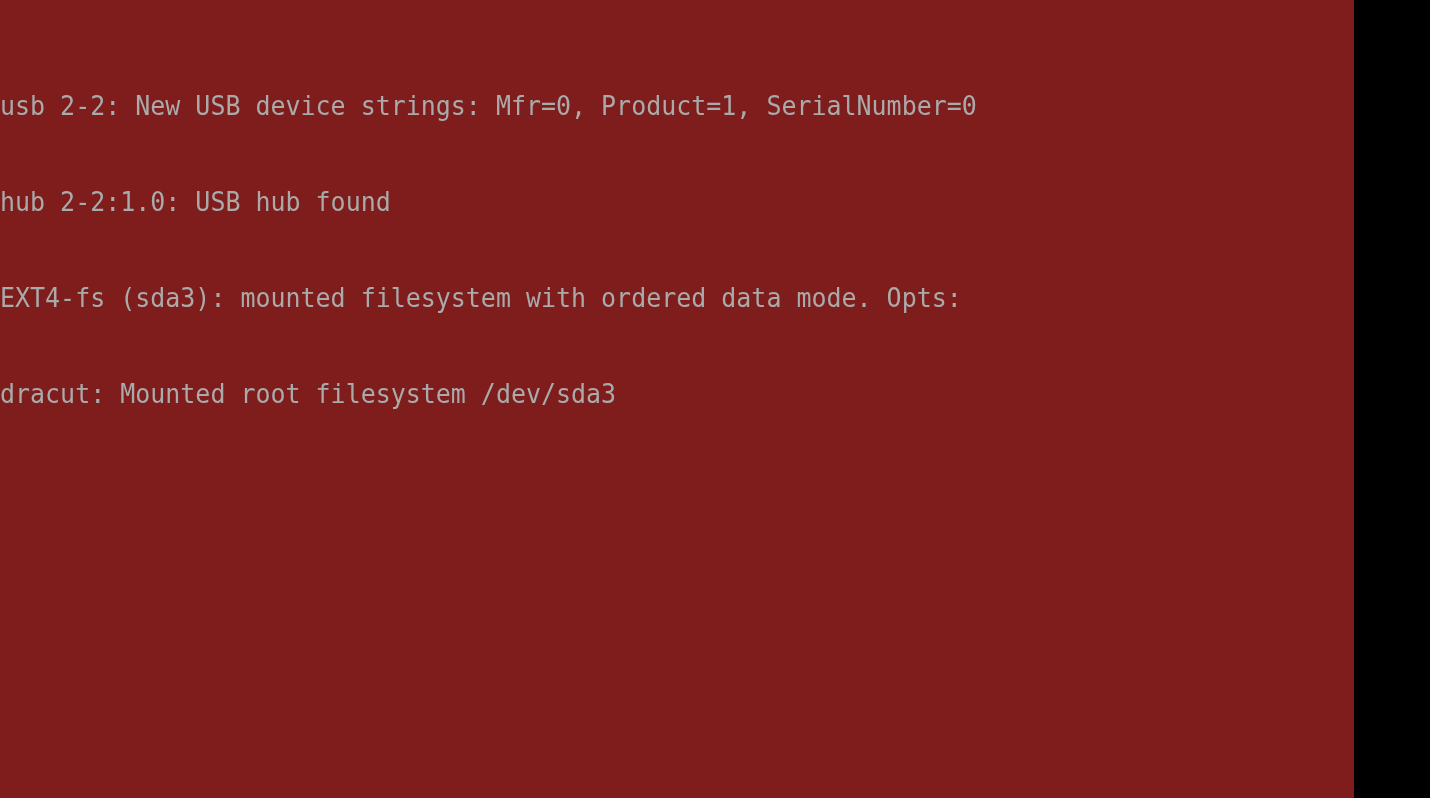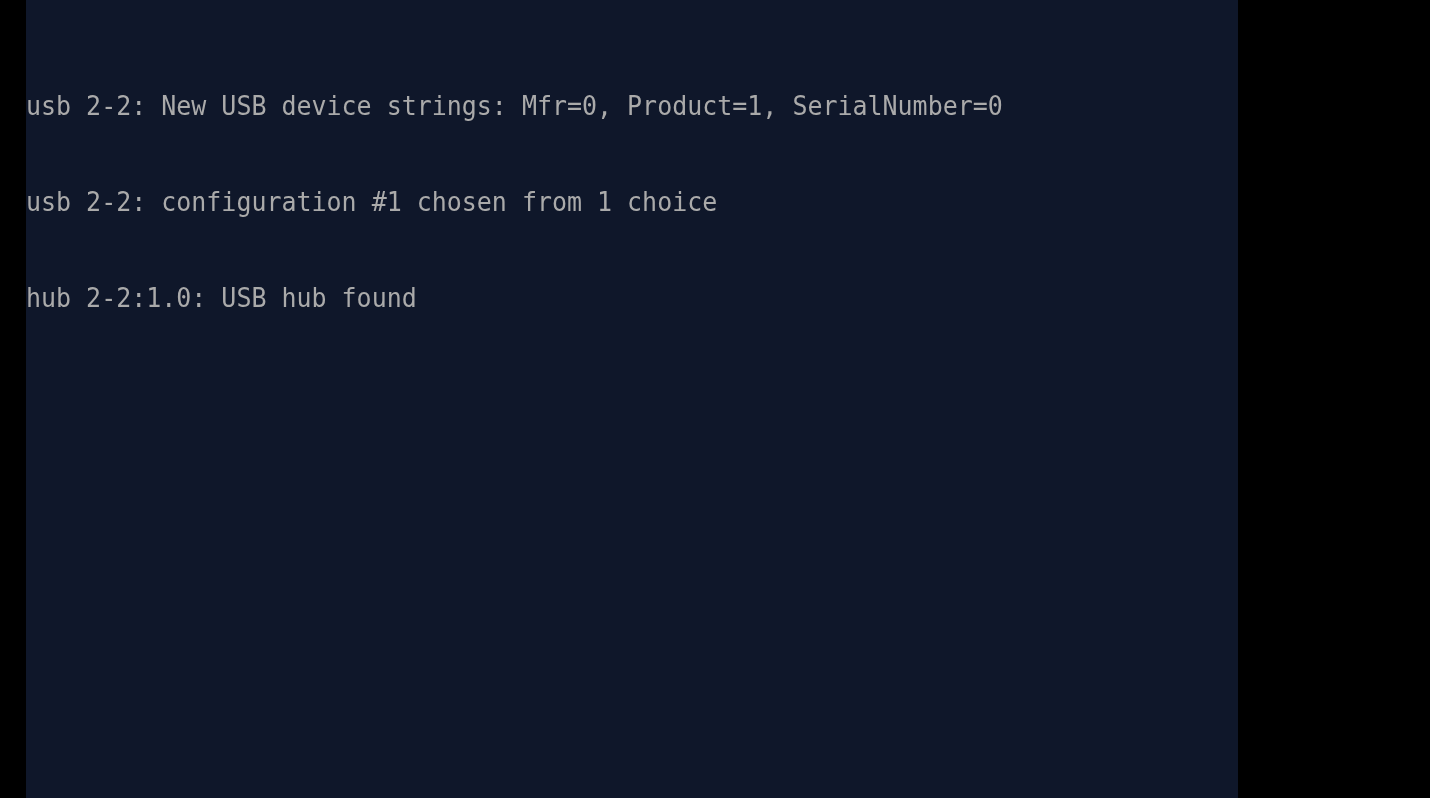--- a/index.html
+++ b/index.html
@@ -8,34 +8,33 @@
     padding: 0;
     background: #000000;
   }
   body {
     width: 1430px;
     height: 798px;
     overflow: hidden;
   }
   #console {
     position: relative;
-    width: 1212px;
+    width: 1354px;
     height: 798px;
-    background: #0f172a;
+    background: #7f1d1d;
     color: #aaaaaa;
     font-family: "DejaVu Sans Mono", "Liberation Mono", monospace;
     font-size: 26px;
     line-height: 32px;
     letter-spacing: 0px;
     white-space: pre;
     overflow: hidden;
     
     padding-top: 0px;
     box-sizing: border-box;
-    margin-left: 26px;
   }
   #console .row {
     height: 32px;
     line-height: 32px;
     font-size: 26px;
     white-space: pre;
     margin: 0;
     padding: 0;
     
     transform-origin: 0 0;
@@ -51,22 +50,23 @@
     position: relative;
     top: -6px;
   }
 </style>
 </head>
 <body>
 
 <div id="console">
 
   <div class="row shift-up"><span class="rowtext">usb 2-2: New USB device strings: Mfr=0, Product=1, SerialNumber=0</span></div>
-  <div class="row shift-up"><span class="rowtext">usb 2-2: configuration #1 chosen from 1 choice</span></div>
   <div class="row shift-up"><span class="rowtext">hub 2-2:1.0: USB hub found</span></div>
+  <div class="row shift-up"><span class="rowtext">EXT4-fs (sda3): mounted filesystem with ordered data mode. Opts:</span></div>
+  <div class="row shift-up"><span class="rowtext">dracut: Mounted root filesystem /dev/sda3</span></div>
   
   
   
   
   
   
   
   
   
   

